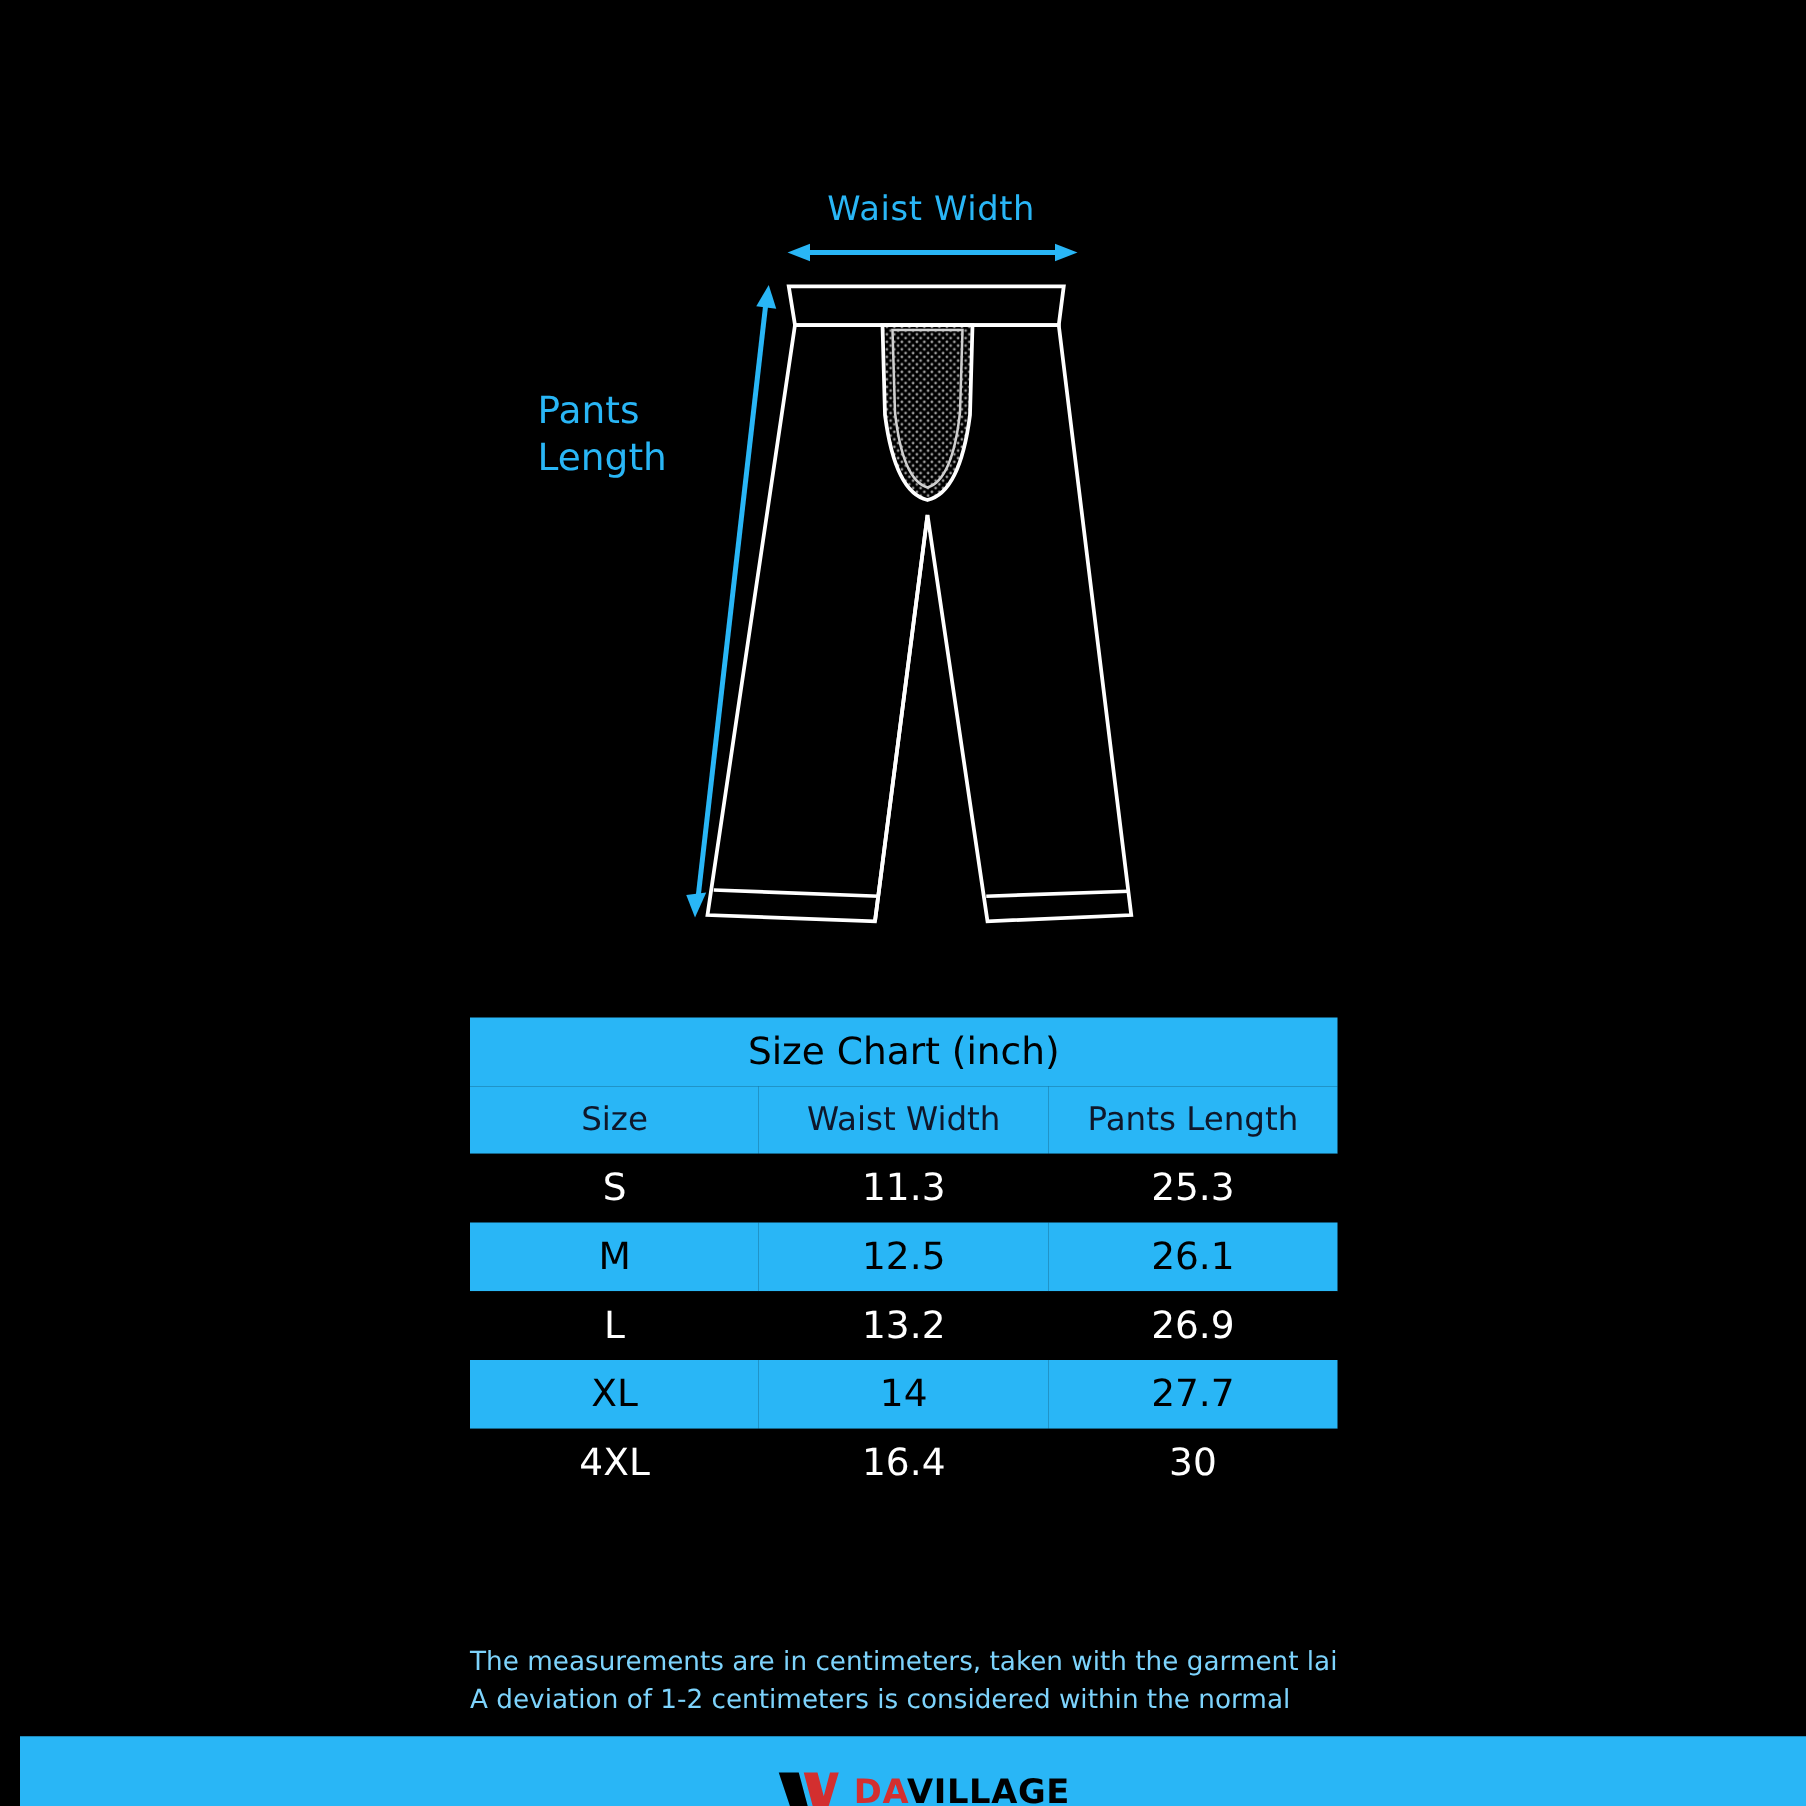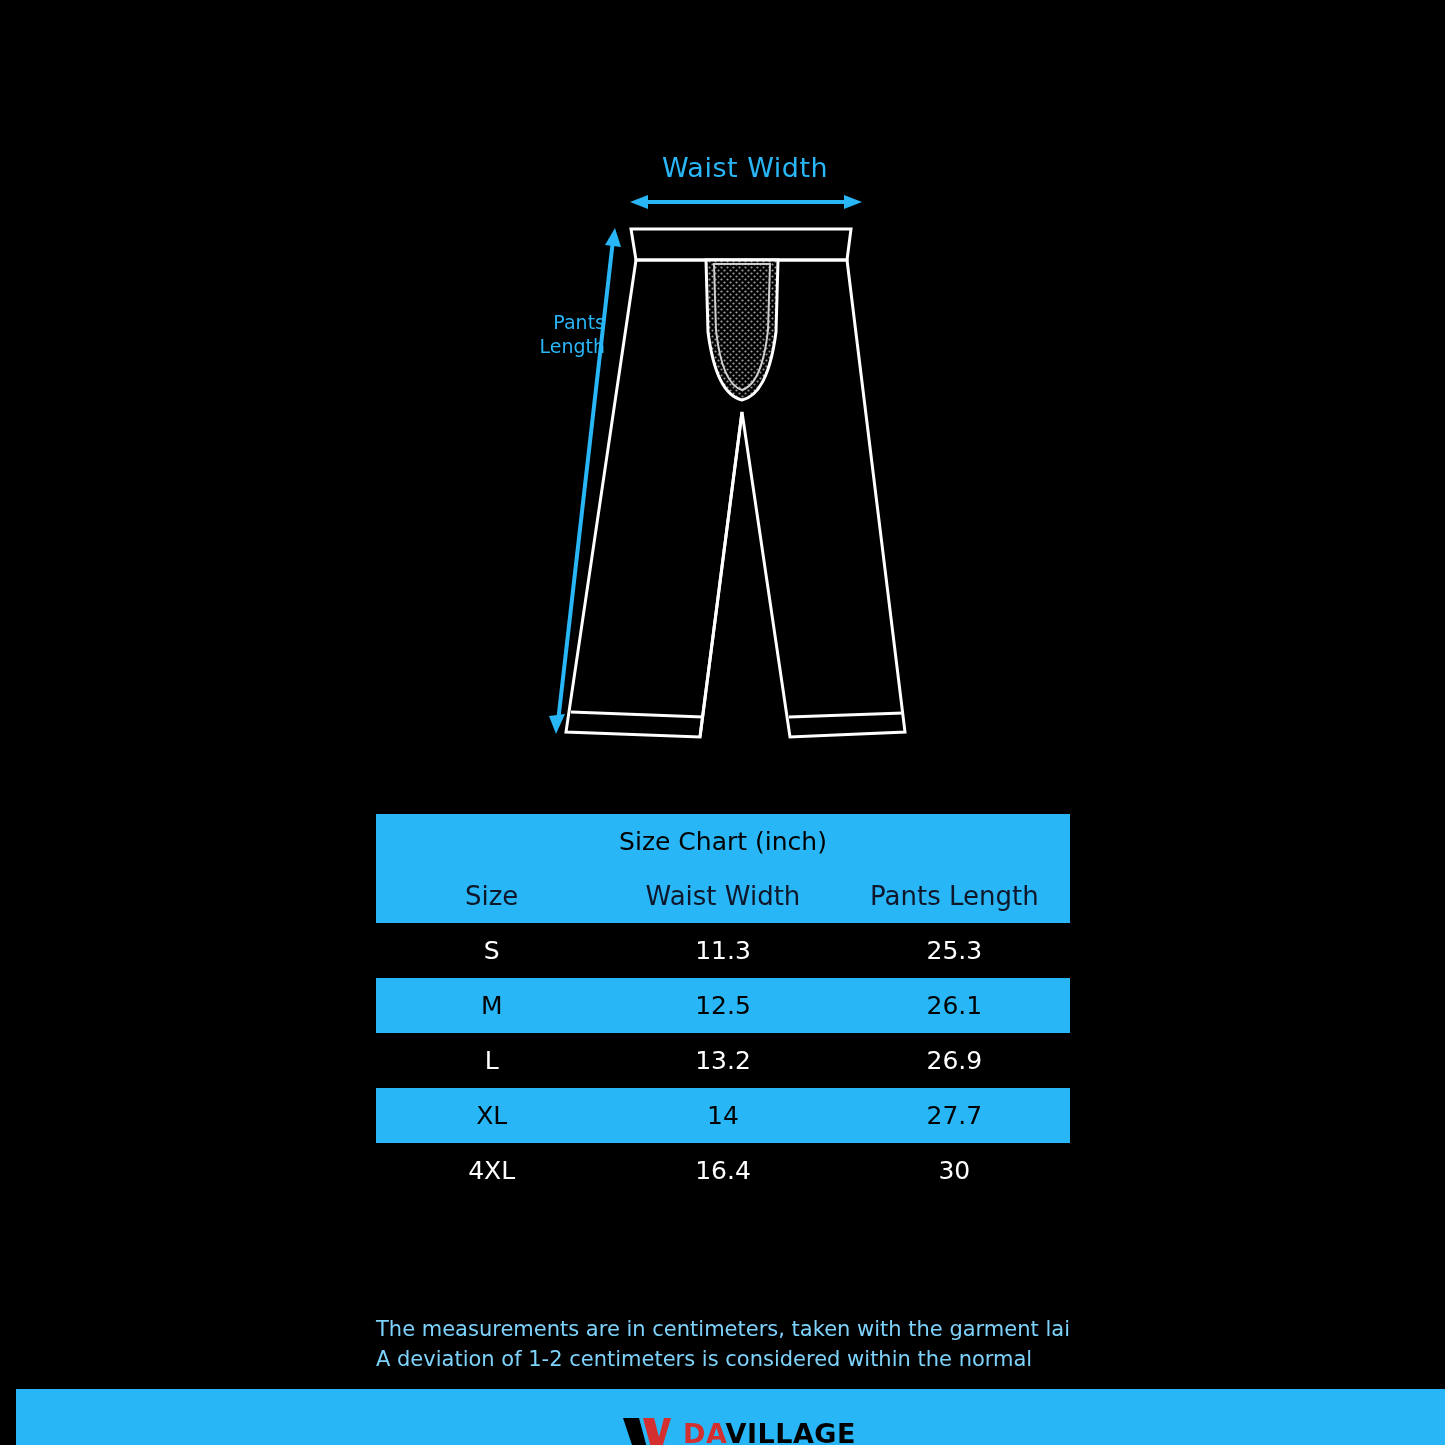--- a/index.html
+++ b/index.html
@@ -35,41 +35,41 @@
     text-align: center;
     color: #29b6f6;
     font-size: 27px;
     letter-spacing: 0.5px;
   }
   .label-length {
     position: absolute;
     left: 430px;
     top: 278px;
     width: 175px;
-    text-align: right;
+    text-align: left;
     color: #29b6f6;
-    font-size: 19px;
+    font-size: 30px;
     line-height: 1.28;
   }
 
   
   .chart-wrap {
     position: absolute;
     left: 376px;
     top: 782px;
     width: 694px;
   }
   table.size-chart {
     border-collapse: collapse;
     width: 694px;
     table-layout: fixed;
   }
   table.size-chart td {
     text-align: center;
-    font-size: 25px;
+    font-size: 30px;
     height: 55px;
     padding: 0;
     vertical-align: middle;
   }
   td.title-cell {
     font-size: 27px;
     height: 57px;
     color: #000000;
     background: #29b6f6;
   }

